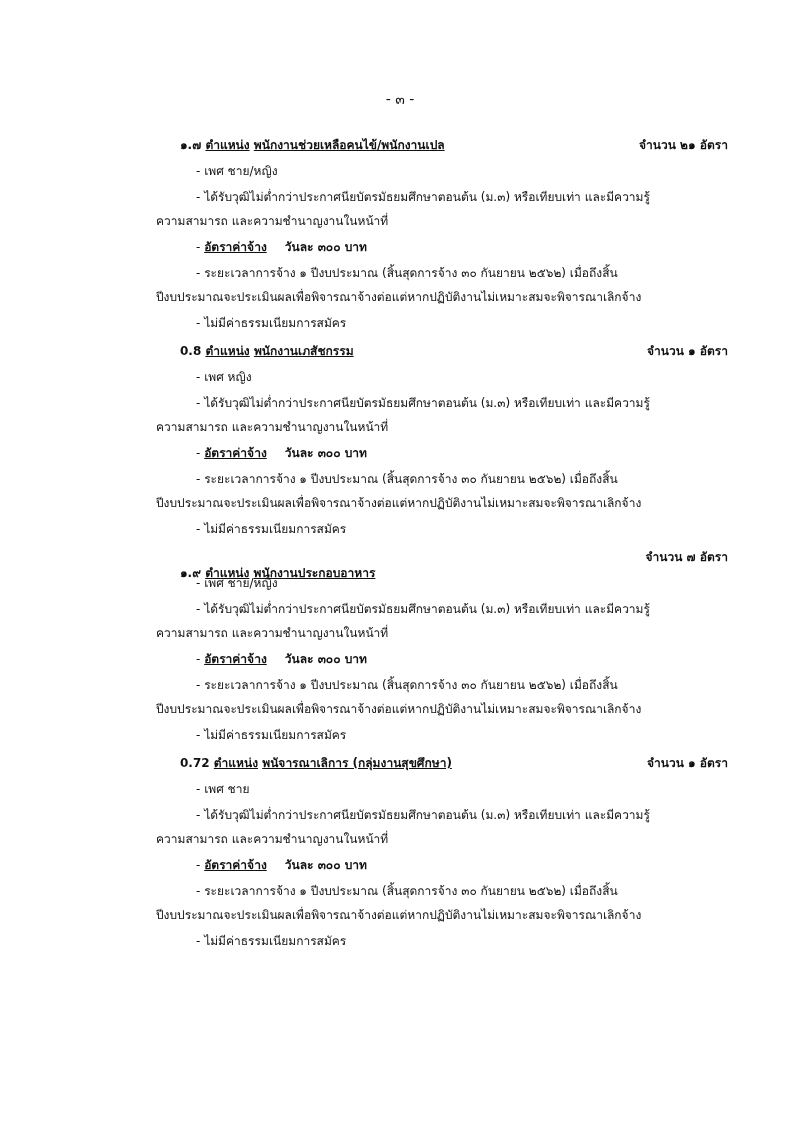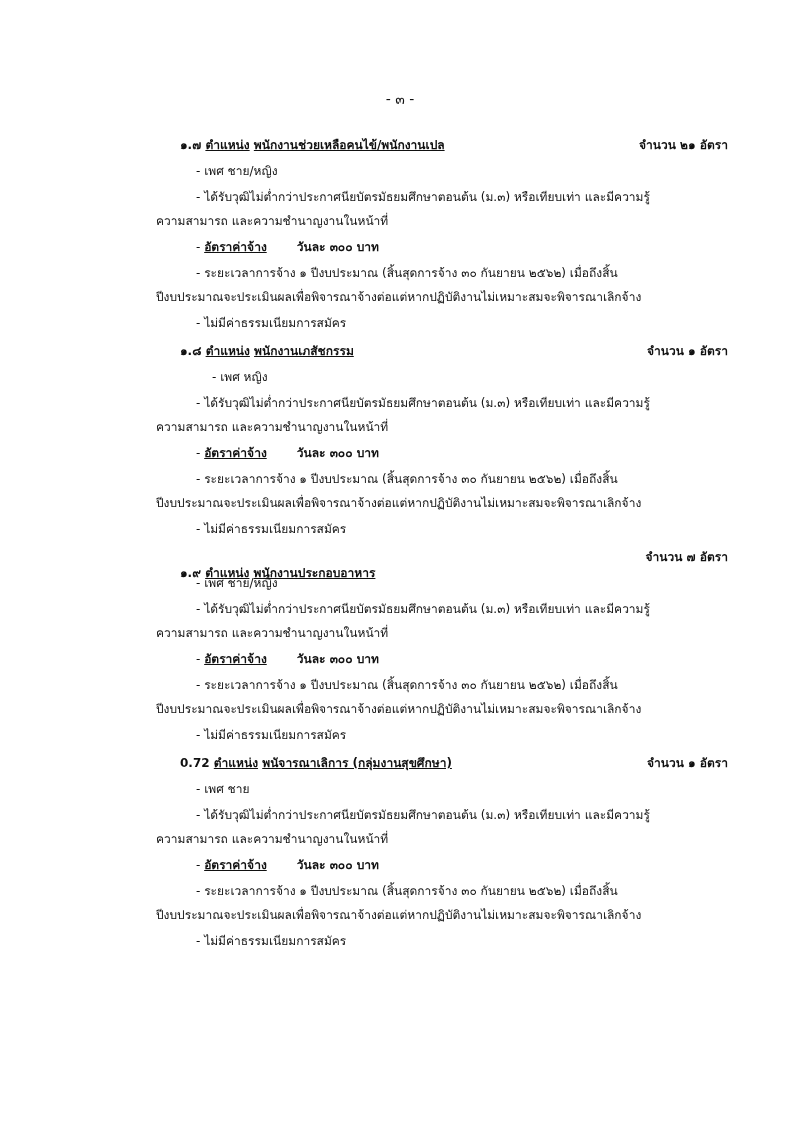--- a/index.html
+++ b/index.html
@@ -14,21 +14,21 @@
   .section { position: absolute; left: 0; width: 800px; }
   .line {
     position: absolute; font-size: 12px; line-height: 20px; white-space: nowrap;
   }
   .heading { font-weight: bold; left: 180px; }
   .heading .title { text-decoration: underline; }
   .count { font-weight: bold; right: 72px; }
   .bullet { left: 196px; }
   .cont { left: 112px; margin-left: 44px; }
   .rate-label { text-decoration: underline; font-weight: bold; }
-  .rate-value { font-weight: bold; margin-left: 30px; }
+  .rate-value { font-weight: bold; margin-left: 18px; }
 </style>
 </head>
 <body>
 
 <div class="page-number">- ๓ -</div>
 
 <div class="section" style="top:135px;">
   <div class="line heading" style="top:0;">
     <span>๑.๗</span>
     <span class="title">ตำแหน่ง</span>
@@ -41,26 +41,26 @@
   <div class="line bullet" style="top:102px;">
     <span>- </span><span class="rate-label">อัตราค่าจ้าง</span><span class="rate-value">วันละ ๓๐๐ บาท</span>
   </div>
   <div class="line bullet" style="top:128px;">- ระยะเวลาการจ้าง ๑ ปีงบประมาณ (สิ้นสุดการจ้าง ๓๐ กันยายน ๒๕๖๒) เมื่อถึงสิ้น</div>
   <div class="line cont" style="top:152px;">ปีงบประมาณจะประเมินผลเพื่อพิจารณาจ้างต่อแต่หากปฏิบัติงานไม่เหมาะสมจะพิจารณาเลิกจ้าง</div>
   <div class="line bullet" style="top:178px;">- ไม่มีค่าธรรมเนียมการสมัคร</div>
 </div>
 
 <div class="section" style="top:341px;">
   <div class="line heading" style="top:0;">
-    <span>๑.๘</span>
+    <span>0.8</span>
     <span class="title">ตำแหน่ง</span>
     <span class="title">พนักงานเภสัชกรรม</span>
   </div>
   <div class="line count" style="top:0;">จำนวน ๑ อัตรา</div>
-  <div class="line bullet" style="top:26px;margin-left:16px;">- เพศ หญิง</div>
+  <div class="line bullet" style="top:26px;">- เพศ หญิง</div>
   <div class="line bullet" style="top:52px;">- ได้รับวุฒิไม่ต่ำกว่าประกาศนียบัตรมัธยมศึกษาตอนต้น (ม.๓) หรือเทียบเท่า และมีความรู้</div>
   <div class="line cont" style="top:76px;">ความสามารถ และความชำนาญงานในหน้าที่</div>
   <div class="line bullet" style="top:102px;">
     <span>- </span><span class="rate-label">อัตราค่าจ้าง</span><span class="rate-value">วันละ ๓๐๐ บาท</span>
   </div>
   <div class="line bullet" style="top:128px;">- ระยะเวลาการจ้าง ๑ ปีงบประมาณ (สิ้นสุดการจ้าง ๓๐ กันยายน ๒๕๖๒) เมื่อถึงสิ้น</div>
   <div class="line cont" style="top:152px;">ปีงบประมาณจะประเมินผลเพื่อพิจารณาจ้างต่อแต่หากปฏิบัติงานไม่เหมาะสมจะพิจารณาเลิกจ้าง</div>
   <div class="line bullet" style="top:178px;">- ไม่มีค่าธรรมเนียมการสมัคร</div>
 </div>
 

